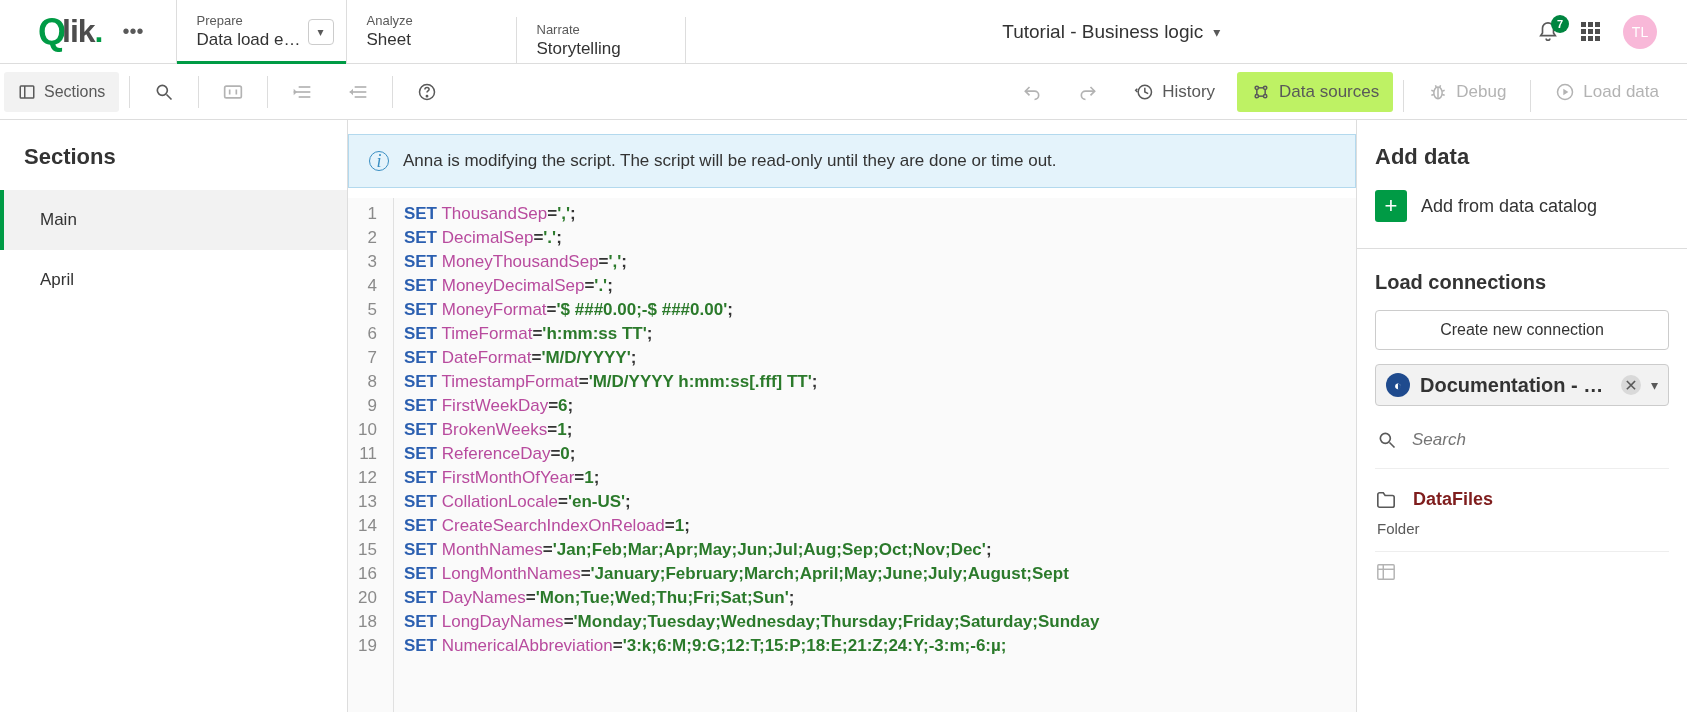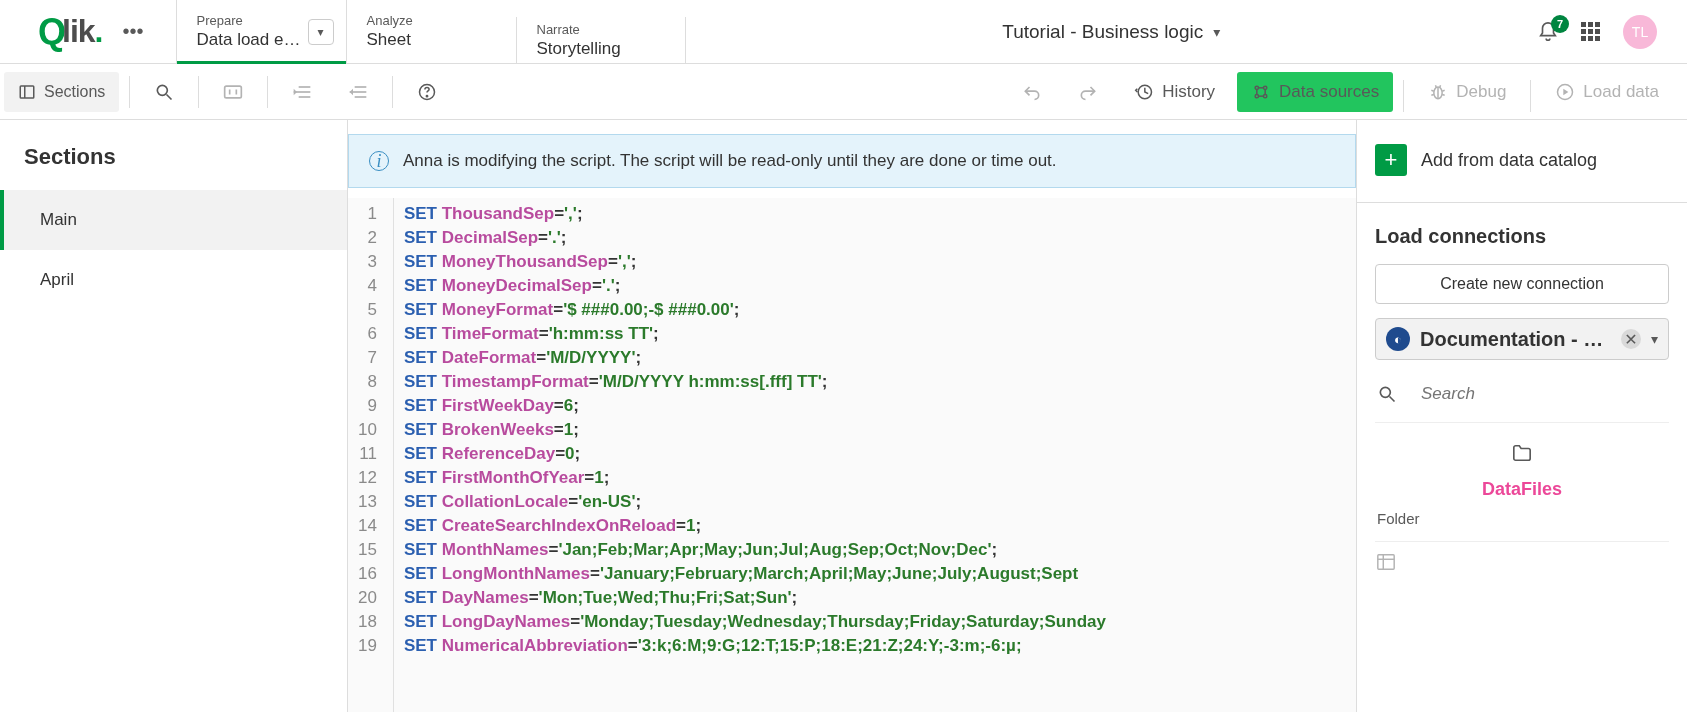--- a/index.html
+++ b/index.html
@@ -29,58 +29,58 @@
 
   
   .toolbar { display:flex; align-items:center; border-bottom:1px solid #ddd; height:56px; }
   .tb-left { display:flex; align-items:center; gap:0; }
   .tb-btn { height:40px; padding:0 14px; display:flex; align-items:center; gap:8px; color:#595959; font-size:16px; border-radius:3px; margin:0 4px; cursor:pointer; }
   .tb-btn.raised { background:#f2f2f2; }
   .tb-divider { width:1px; height:32px; background:#ddd; margin:0 6px; }
   .tb-spacer { flex:1; }
   .tb-right { display:flex; align-items:flex-end; padding-right:10px; }
   .tb-right .tb-btn { font-size:17px; }
-  .tb-right .active { background:#22c55e; }
+  .tb-right .active { background:#bef264; }
   .tb-right .disabled { color:#b3b3b3; }
   .tb-right .disabled svg { stroke:#b3b3b3; }
 
   
   .workspace { display:flex; height: calc(712px - 64px - 56px); }
   .sidebar { width:348px; border-right:1px solid #ddd; padding-top:24px; }
   .sidebar h3 { font-size:22px; font-weight:600; padding:0 24px 20px; color:#333; }
   .section-item { padding:20px 40px; font-size:17px; color:#333; cursor:pointer; }
   .section-item.active { background:#f2f2f2; border-left:4px solid #009b45; padding-left:36px; }
 
   .editor-area { flex:1; display:flex; flex-direction:column; border-right:1px solid #ddd; }
   .info-banner { margin:14px 0 10px; background:#e4f3fb; border:1px solid #b3d9ee; display:flex; align-items:center; gap:14px; padding:16px 20px; font-size:17px; color:#333; }
   .info-banner .info-icon { color:#3a8ec2; font-size:18px; border:1.5px solid #3a8ec2; border-radius:50%; width:20px; height:20px; display:flex; align-items:center; justify-content:center; font-family:Georgia,serif; font-style:italic; }
   .code-editor { flex:1; display:flex; background:#fafafa; overflow:hidden; font-family: "Consolas","Courier New",monospace; font-size:17px; line-height:24px; }
   .gutter { background:#fafafa; color:#8a8a8a; text-align:right; padding:4px 16px 4px 10px; border-right:1px solid #e0e0e0; user-select:none; }
   .code-lines { padding:4px 10px; white-space:pre; overflow:hidden; }
   .kw { color:#2b5fb0; font-weight:700; }
-  .var { color:#b84b9e; font-weight:700; }
+  .var { color:#b84b9e; font-weight:400; }
   .op { color:#333; font-weight:700; }
   .num { color:#2b7a2b; font-weight:700; }
   .str { color:#2b7a2b; font-weight:700; }
 
   .right-panel { width:330px; padding:24px 18px; }
   .right-panel h3 { font-size:22px; font-weight:600; color:#333; margin-bottom:20px; }
   .add-catalog { display:flex; align-items:center; gap:14px; font-size:18px; color:#333; cursor:pointer; margin-bottom:26px; }
   .plus-box { width:32px; height:32px; background:#009b45; color:#fff; font-size:22px; display:flex; align-items:center; justify-content:center; border-radius:3px; }
   .rp-divider { height:1px; background:#ddd; margin:0 -18px 22px; }
   .rp-sub { font-size:20px; font-weight:600; color:#333; margin-bottom:16px; }
   .create-conn { border:1px solid #ccc; border-radius:4px; padding:10px; text-align:center; font-size:16px; color:#333; cursor:pointer; margin-bottom:14px; }
   .conn-row { display:flex; align-items:center; gap:10px; background:#f2f2f2; border:1px solid #ccc; border-radius:4px; padding:8px 10px; margin-bottom:18px; }
   .conn-icon { width:24px; height:24px; background:#1f4b8e; border-radius:50%; display:flex; align-items:center; justify-content:center; color:#fff; font-size:13px; }
   .conn-label { flex:1; font-size:20px; color:#333; white-space:nowrap; overflow:hidden; text-overflow:ellipsis; font-weight:600; }
   .conn-x { color:#595959; font-size:16px; width:20px; height:20px; background:#d9d9d9; border-radius:50%; display:flex; align-items:center; justify-content:center; }
   .conn-chev { color:#595959; font-size:14px; }
-  .search-row { display:flex; align-items:center; gap:24px; padding:6px 2px 18px; border-bottom:1px solid #eee; margin-bottom:20px; }
+  .search-row { display:flex; align-items:center; gap:15px; padding:6px 2px 18px; border-bottom:1px solid #eee; margin-bottom:20px; }
   .search-row input { border:none; outline:none; font-size:17px; font-style:italic; color:#888; flex:1; background:transparent; }
-  .folder-row { display:flex; align-items:center; gap:16px; font-size:18px; font-weight:600; color:#ec4899; margin-bottom:10px;flex-direction:column; }
+  .folder-row { display:flex; align-items:center; gap:16px; font-size:18px; font-weight:600; color:#7f1d1d; margin-bottom:10px; }
   .folder-type { font-size:15px; color:#595959; margin-left:2px; margin-bottom:14px; }
   .folder-actions { display:flex; gap:10px; color:#b3b3b3; border-top:1px solid #eee; padding-top:10px; }
   svg { display:block; }
 </style>
 </head>
 <body>
 
 <div class="top-header">
   <div class="logo-zone">
     <div class="logo"><span class="q">Q</span>lik<span style="color:#009b45;">.</span></div>
@@ -273,20 +273,21 @@
           <div>16</div>
           <div>20</div>
           <div>18</div>
           <div>19</div>
         </div>
       <div class="code-lines" id="code-lines"><div><span class="kw">SET</span> <span class="var">ThousandSep</span><span class="op">=</span><span class="str">','</span><span class="op">;</span></div><div><span class="kw">SET</span> <span class="var">DecimalSep</span><span class="op">=</span><span class="str">'.'</span><span class="op">;</span></div><div><span class="kw">SET</span> <span class="var">MoneyThousandSep</span><span class="op">=</span><span class="str">','</span><span class="op">;</span></div><div><span class="kw">SET</span> <span class="var">MoneyDecimalSep</span><span class="op">=</span><span class="str">'.'</span><span class="op">;</span></div><div><span class="kw">SET</span> <span class="var">MoneyFormat</span><span class="op">=</span><span class="str">'$ ###0.00;-$ ###0.00'</span><span class="op">;</span></div><div><span class="kw">SET</span> <span class="var">TimeFormat</span><span class="op">=</span><span class="str">'h:mm:ss TT'</span><span class="op">;</span></div><div><span class="kw">SET</span> <span class="var">DateFormat</span><span class="op">=</span><span class="str">'M/D/YYYY'</span><span class="op">;</span></div><div><span class="kw">SET</span> <span class="var">TimestampFormat</span><span class="op">=</span><span class="str">'M/D/YYYY h:mm:ss[.fff] TT'</span><span class="op">;</span></div><div><span class="kw">SET</span> <span class="var">FirstWeekDay</span><span class="op">=</span><span class="num">6</span><span class="op">;</span></div><div><span class="kw">SET</span> <span class="var">BrokenWeeks</span><span class="op">=</span><span class="num">1</span><span class="op">;</span></div><div><span class="kw">SET</span> <span class="var">ReferenceDay</span><span class="op">=</span><span class="num">0</span><span class="op">;</span></div><div><span class="kw">SET</span> <span class="var">FirstMonthOfYear</span><span class="op">=</span><span class="num">1</span><span class="op">;</span></div><div><span class="kw">SET</span> <span class="var">CollationLocale</span><span class="op">=</span><span class="str">'en-US'</span><span class="op">;</span></div><div><span class="kw">SET</span> <span class="var">CreateSearchIndexOnReload</span><span class="op">=</span><span class="num">1</span><span class="op">;</span></div><div><span class="kw">SET</span> <span class="var">MonthNames</span><span class="op">=</span><span class="str">'Jan;Feb;Mar;Apr;May;Jun;Jul;Aug;Sep;Oct;Nov;Dec'</span><span class="op">;</span></div><div><span class="kw">SET</span> <span class="var">LongMonthNames</span><span class="op">=</span><span class="str">'January;February;March;April;May;June;July;August;Sept</span><span class="op"></span></div><div><span class="kw">SET</span> <span class="var">DayNames</span><span class="op">=</span><span class="str">'Mon;Tue;Wed;Thu;Fri;Sat;Sun'</span><span class="op">;</span></div><div><span class="kw">SET</span> <span class="var">LongDayNames</span><span class="op">=</span><span class="str">'Monday;Tuesday;Wednesday;Thursday;Friday;Saturday;Sunday</span><span class="op"></span></div><div><span class="kw">SET</span> <span class="var">NumericalAbbreviation</span><span class="op">=</span><span class="str">'3:k;6:M;9:G;12:T;15:P;18:E;21:Z;24:Y;-3:m;-6:µ;</span><span class="op"></span></div></div>
     </div>
   </div>
 
   <div class="right-panel">
+    <h3>Add data</h3>
     <div class="add-catalog">
       <div class="plus-box">+</div>
       <span>Add from data catalog</span>
     </div>
     <div class="rp-divider"></div>
     <div class="rp-sub">Load connections</div>
     <div class="create-conn">Create new connection</div>
     <div class="conn-row">
       <div class="conn-icon">◐</div>
       <div class="conn-label">Documentation - Co-au…</div>

